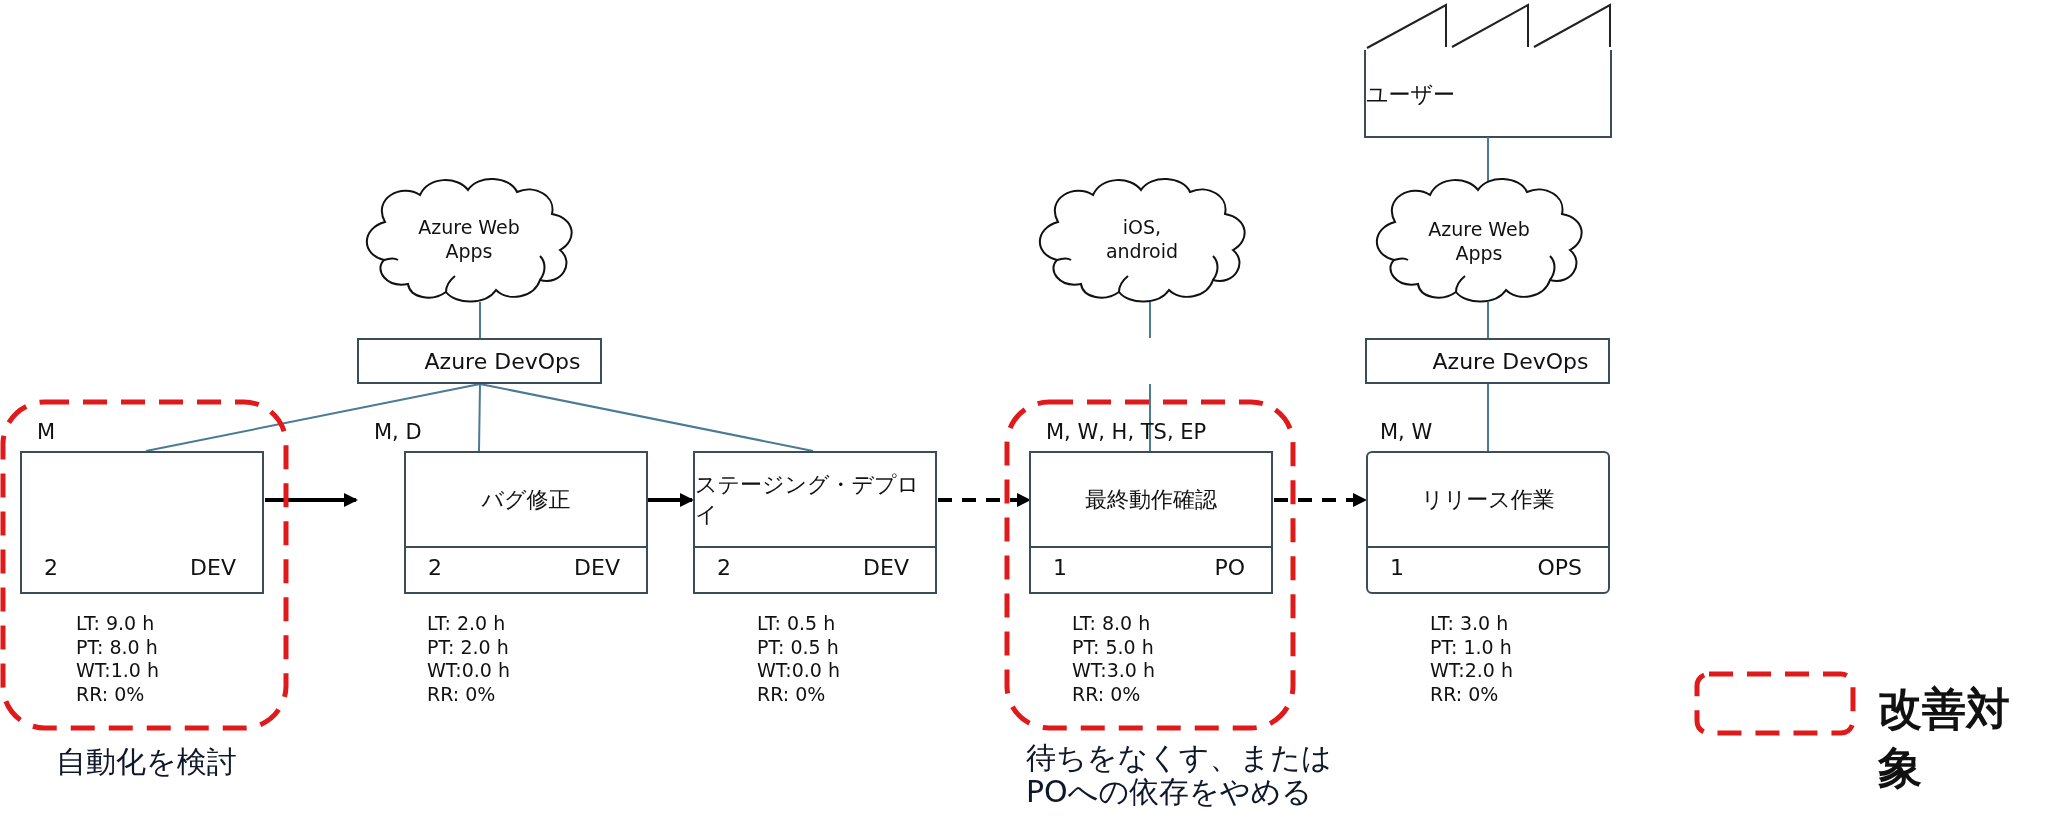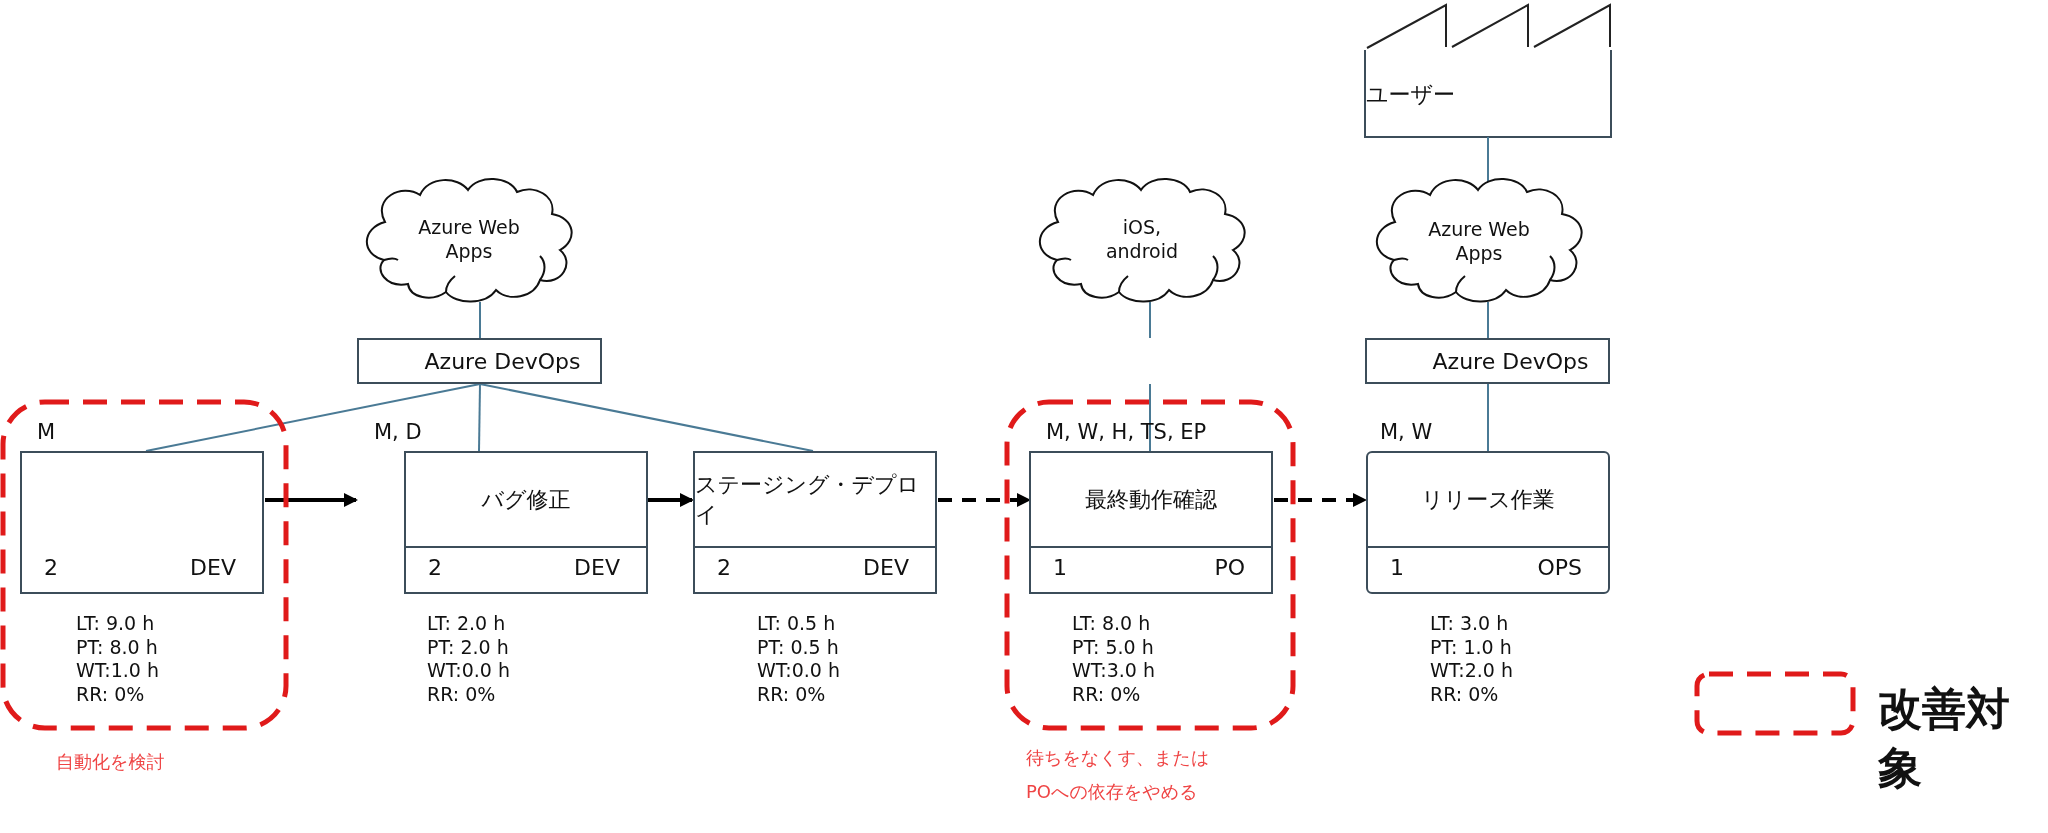--- a/index.html
+++ b/index.html
@@ -8,21 +8,21 @@
     #diagram { position: absolute; left: 0; top: 0; width: 2048px; height: 833px; }
     .abs { position: absolute; }
     .proc-box { position: absolute; width: 244px; height: 143px; border: 2px solid #3c4d5a; background: #fff; box-sizing: border-box; }
     .proc-title { position: absolute; left: 0; right: 0; top: 0; height: 95px; display: flex; align-items: center; justify-content: center; font-size: 22px; border-bottom: 2px solid #3c4d5a; box-sizing: border-box; }
     .proc-count { position: absolute; left: 22px; top: 102px; font-size: 22px; }
     .proc-team { position: absolute; right: 26px; top: 102px; font-size: 22px; }
     .proc-tags { position: absolute; font-size: 21px; }
     .metrics { position: absolute; font-size: 19px; line-height: 23.5px; }
     .tool-box { position: absolute; height: 46px; border: 2px solid #3c4d5a; background: #fff; box-sizing: border-box; display: flex; align-items: center; justify-content: center; font-size: 22px; padding-left: 46px; }
     .cloud-label { position: absolute; width: 180px; text-align: center; font-size: 19px; line-height: 24px; }
-    .note { position: absolute; color: #ef4444; font-size: 18px; line-height: 34px; }
+    .note { position: absolute; color: #0f172a; font-size: 30px; line-height: 34px; }
     .legend-label { position: absolute; font-size: 44px; font-weight: bold; }
     .factory-label { position: absolute; width: 244px; text-align: left; font-size: 22px; }
   </style>
 </head>
 <body>
 
 <div id="diagram">
 
   <svg width="2048" height="833" class="abs" style="left:0;top:0">
     <defs>

